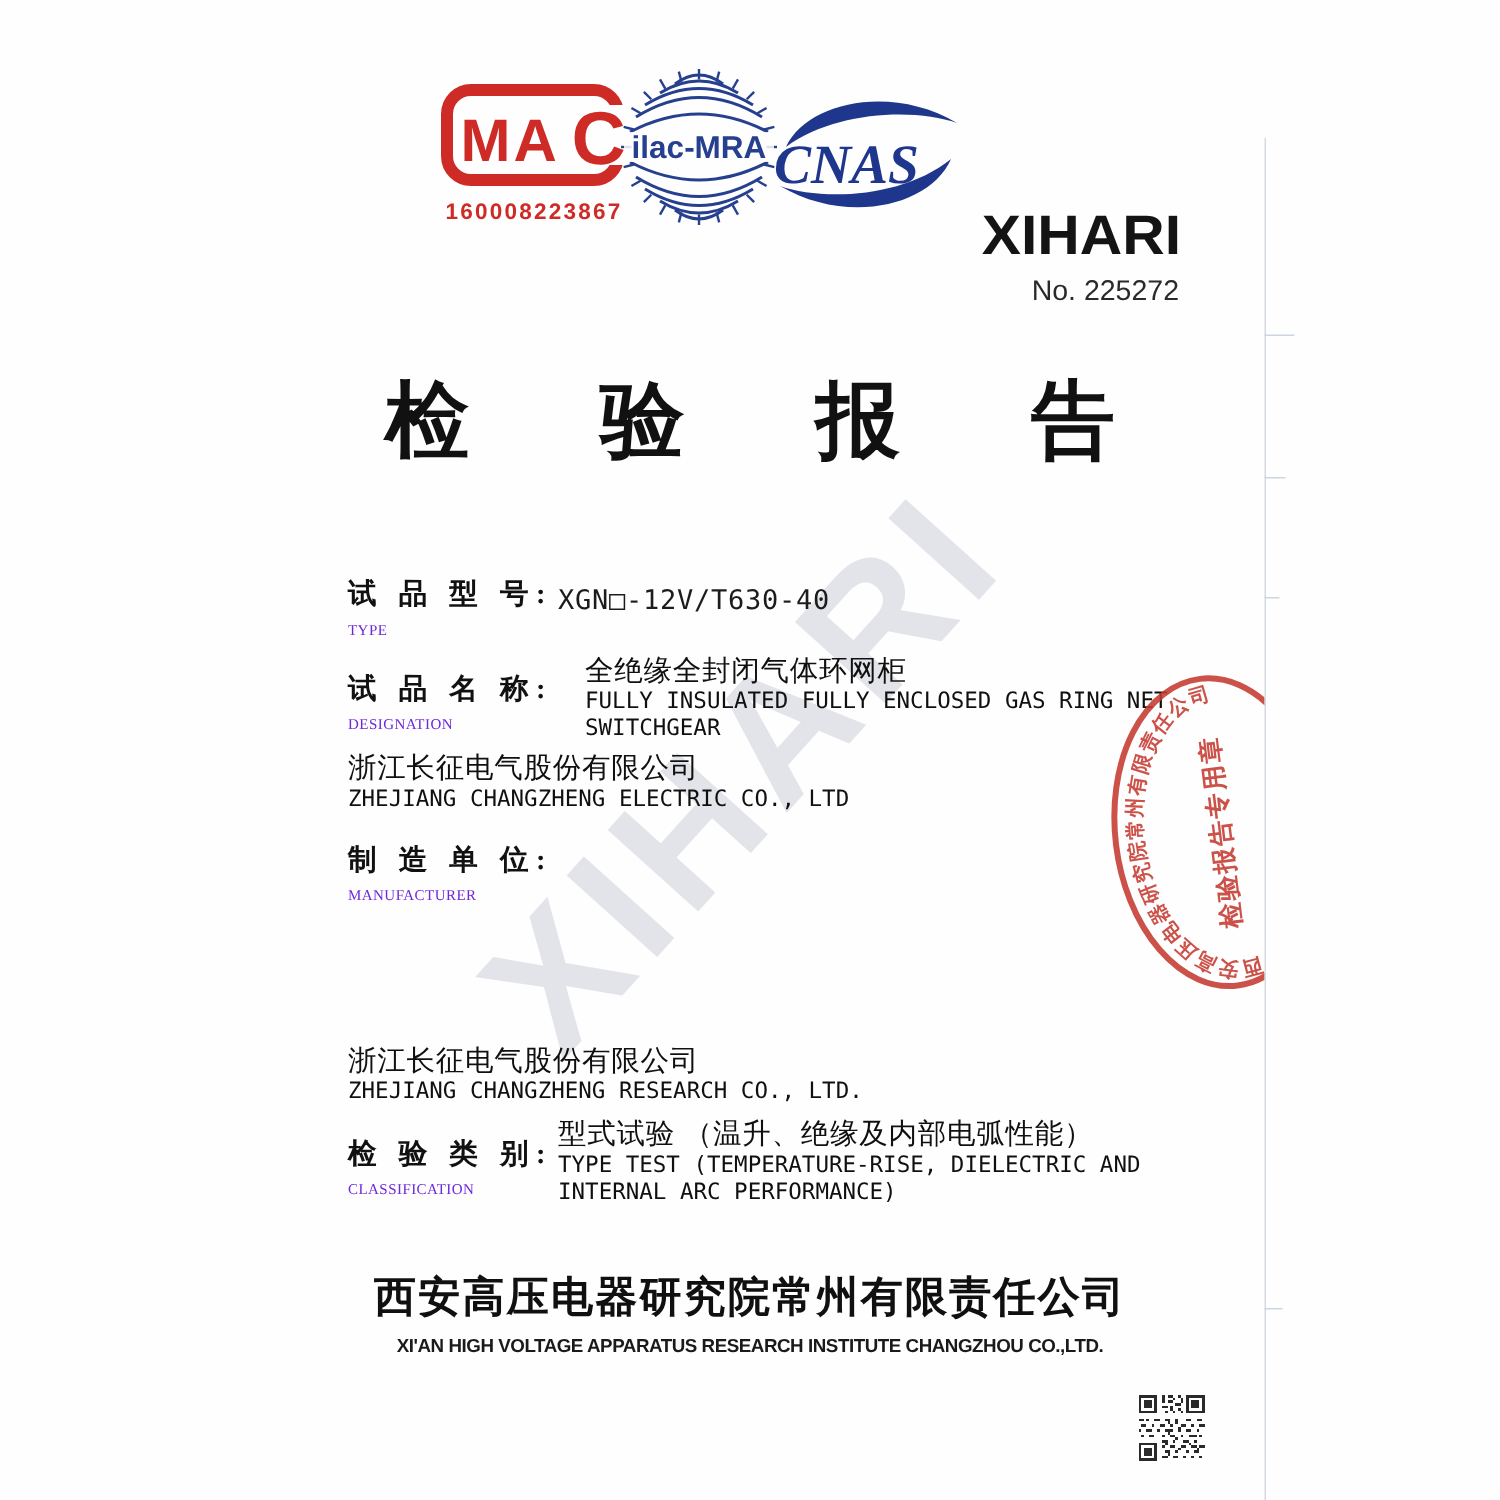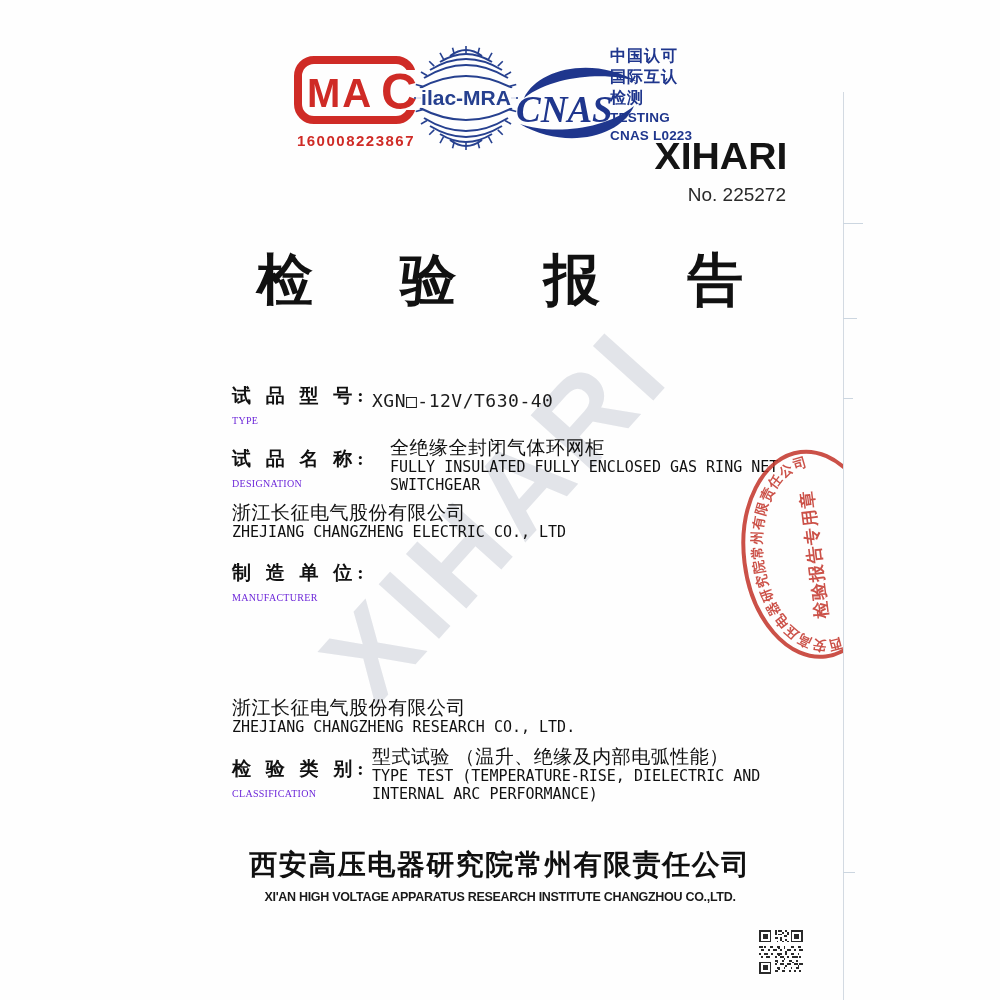--- a/index.html
+++ b/index.html
@@ -147,27 +147,20 @@
   </div>
 
   <div class="cnas">
     <svg width="130" height="88" viewBox="0 0 130 88">
       <path d="M10 38 C24 8 80 -4 124 22 C96 12 42 14 10 38 Z" fill="#1f368d"></path>
       <path d="M120 46 C106 78 50 90 6 64 C34 74 88 72 120 46 Z" fill="#1f368d"></path>
       <text x="2" y="62" font-size="37" font-weight="bold" font-style="italic" fill="#1f368d" font-family="Liberation Serif, serif" letter-spacing="0">CNAS</text>
     </svg>
   </div>
 
-  <div class="cnas-text">
-    <div class="cn">中国认可</div>
-    <div class="cn">国际互认</div>
-    <div class="cn">检测</div>
-    <div class="en">TESTING</div>
-    <div class="en">CNAS L0223</div>
-  </div>
 
   <div class="brand">XIHARI</div>
   <div class="report-no">No. 225272</div>
 
   <div class="title-cn">检 验 报 告</div>
 
   <div class="fields">
 
     <div class="frow r1">
       <div class="fcol-label">

